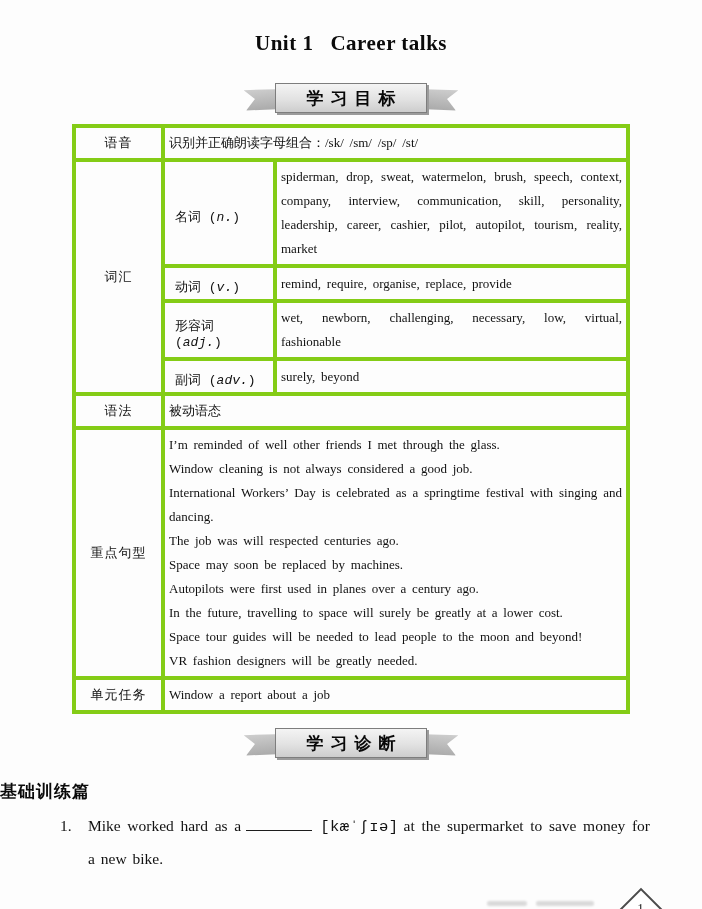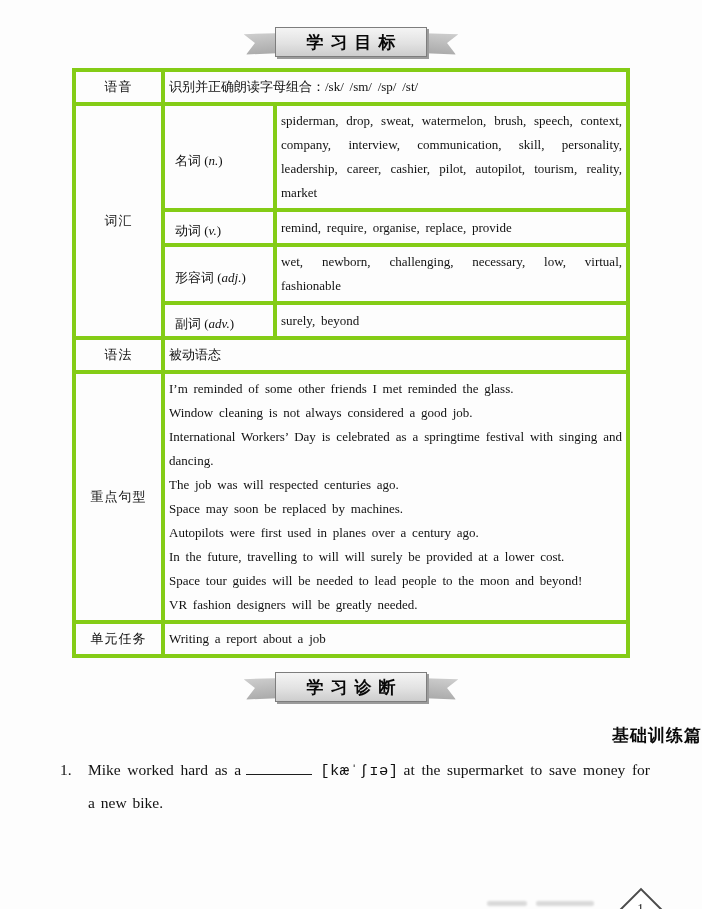--- a/index.html
+++ b/index.html
@@ -80,33 +80,34 @@
   }
   td.label-cell {
     width: 89px;
     text-align: center;
     padding: 4px 2px;
     letter-spacing: 1px;
   }
   td.sublabel-cell {
     width: 112px;
     padding: 10px 6px 3px 10px;
+    font-family: Liberation Mono, monospace;
   }
   td.content-cell {
     padding: 3px 4px;
     line-height: 24px;
     text-align: justify;
     word-spacing: 2.5px;
   }
   td.content-cell .sent-line { text-align: justify; }
   i.abbr { font-style: italic; }
   
   .section-title {
     margin-top: 22px;
-    text-align: right;
+    text-align: left;
     font-family: "Liberation Sans", "DejaVu Sans", sans-serif;
     font-weight: 700;
     font-size: 17px;
     letter-spacing: 1px;
     color: #0a0a0a;
   }
   .ex-heading {
     margin: 21px 60px 0 60px;
     font-family: "Liberation Sans", "DejaVu Sans", sans-serif;
     font-weight: 700;
@@ -162,20 +163,23 @@
     border-radius: 2px;
   }
   .smudge.s1 { left: 487px; width: 40px; }
   .smudge.s2 { left: 536px; width: 58px; }
 </style>
 </head>
 <body>
 
 <div class="page">
 
+  <div class="unit-title">
+    <span class="part1">Unit 1</span><span>Career talks</span>
+  </div>
 
   <div class="banner">
     <span class="tail left"></span>
     <span class="tail right"></span>
     <span class="band">学习目标</span>
   </div>
 
   <table class="obj">
     <tbody>
         <tr>
@@ -199,34 +203,34 @@
       <td class="sublabel-cell"><span>副词 (</span><i class="abbr">adv.</i><span>)</span></td>
       <td class="content-cell">surely, beyond</td>
     </tr>
     <tr>
       <td class="label-cell">语法</td>
       <td class="content-cell" colspan="2">被动语态</td>
     </tr>
     <tr>
       <td class="label-cell">重点句型</td>
       <td class="content-cell" colspan="2">
-        <div class="sent-line">I’m reminded of some other friends I met reminded the glass.</div>
+        <div class="sent-line">I’m reminded of well other friends I met through the glass.</div>
         <div class="sent-line">Window cleaning is not always considered a good job.</div>
         <div class="sent-line">International Workers’ Day is celebrated as a springtime festival with singing and dancing.</div>
         <div class="sent-line">The job was will respected centuries ago.</div>
         <div class="sent-line">Space may soon be replaced by machines.</div>
         <div class="sent-line">Autopilots were first used in planes over a century ago.</div>
-        <div class="sent-line">In the future, travelling to will will surely be provided at a lower cost.</div>
+        <div class="sent-line">In the future, travelling to space will surely be greatly at a lower cost.</div>
         <div class="sent-line">Space tour guides will be needed to lead people to the moon and beyond!</div>
         <div class="sent-line">VR fashion designers will be greatly needed.</div>
       </td>
     </tr>
     <tr>
       <td class="label-cell">单元任务</td>
-      <td class="content-cell" colspan="2">Writing a report about a job</td>
+      <td class="content-cell" colspan="2">Window a report about a job</td>
     </tr>
   </tbody>
     </table>
 
   <div class="banner" style="margin-top:14px;">
     <span class="tail left"></span>
     <span class="tail right"></span>
     <span class="band">学习诊断</span>
   </div>
 

